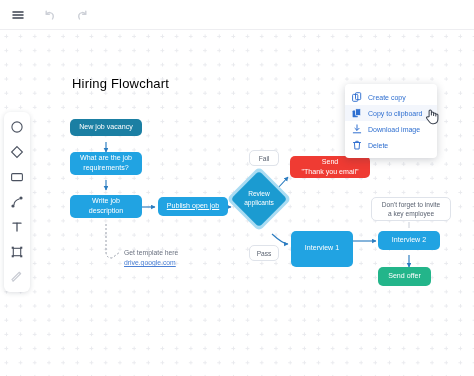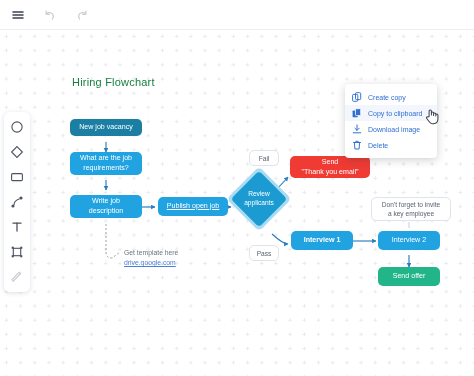--- a/index.html
+++ b/index.html
@@ -66,21 +66,21 @@
     gap: 7px;
     z-index: 35;
   }
   .tool { width: 18px; height: 18px; display: flex;
           align-items: center; justify-content: center; cursor: pointer; }
   .tool svg { display: block; }
 
   
   #title {
     position: absolute; left: 72px; top: 76px;
-    font-size: 11px; color: #15803d; letter-spacing: .2px;
+    font-size: 13px; color: #000000; letter-spacing: .2px;
     white-space: nowrap;
     z-index: 10;
   }
 
   
   .node {
     position: absolute;
     display: flex; align-items: center; justify-content: center;
     text-align: center;
     color: #ffffff;
@@ -255,29 +255,29 @@
     <div id="diamond-fill"></div>
     <div id="diamond-text">Review
 applicants</div>
   </div>
 
   <div class="node red" style="left:290px; top:156px; width:80px; height:22px;">
     <span>Send
 "Thank you email"</span>
   </div>
 
-  <div class="node blue" style="left:291px; top:231px; width:62px; height:19px;font-weight:bold;">
+  <div class="node blue" style="left:291px; top:231px; width:62px; height:36px;">
     <span>Interview 1</span>
   </div>
 
   <div class="node blue" style="left:378px; top:231px; width:62px; height:19px;justify-content:center;">
     <span>Interview 2</span>
   </div>
 
-  <div class="node green" style="left:378px; top:267px; width:62px; height:19px;">
+  <div class="node green" style="left:378px; top:267px; width:53px; height:19px;">
     <span>Send offer</span>
   </div>
 
   <div class="label-box" style="left:249px; top:150px; width:30px; height:16px;">
     <span>Fail</span>
   </div>
   <div class="label-box" style="left:249px; top:245px; width:30px; height:16px;">
     <span>Pass</span>
   </div>
 

